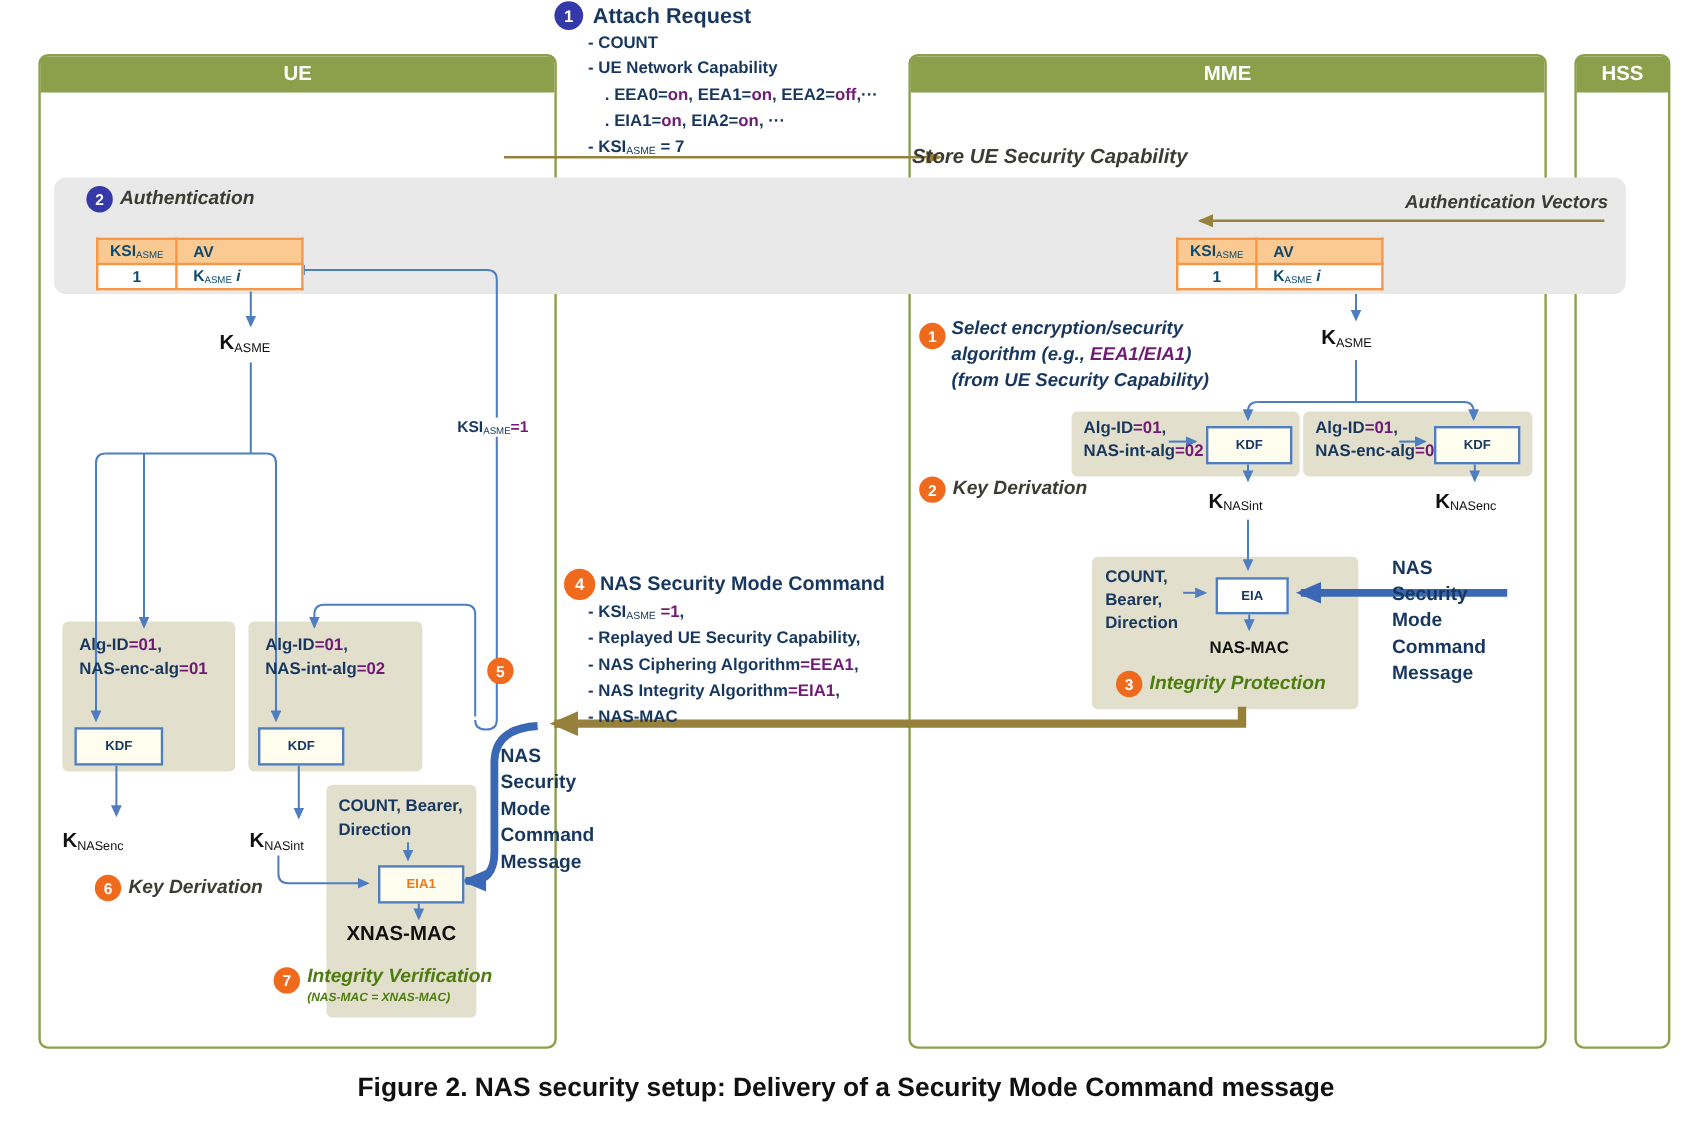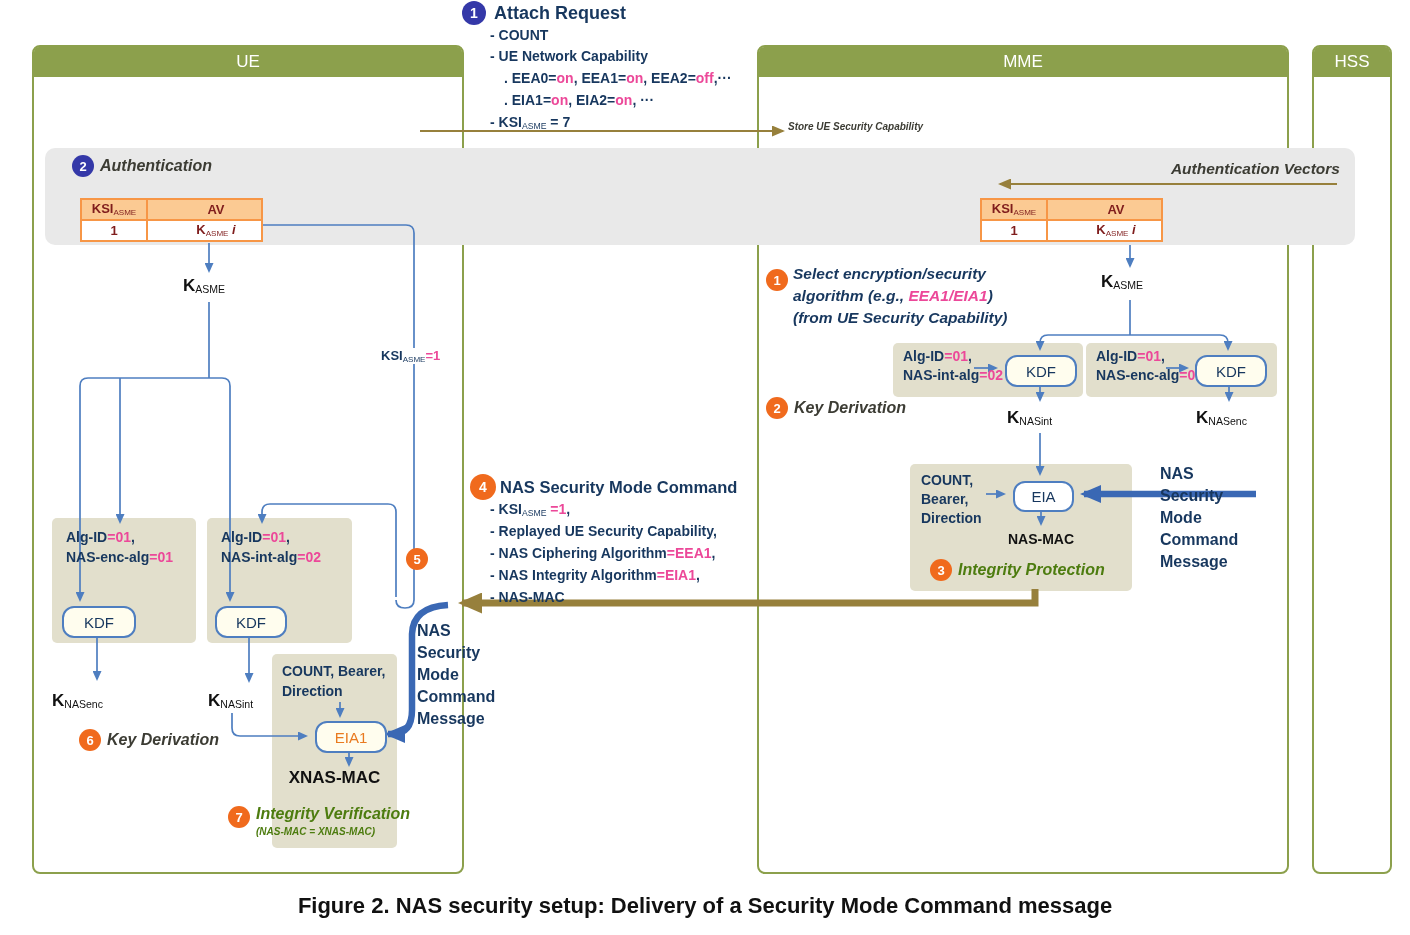--- a/index.html
+++ b/index.html
@@ -1,42 +1,42 @@
 <!DOCTYPE html>
 <html><head>
 <meta charset="utf-8">
 <style>
   html,body{margin:0;padding:0;background:#fff}
   #canvas{position:relative;width:1410px;height:935px;background:#fff;
           font-family:"Liberation Sans",sans-serif;color:#17375E;overflow:hidden}
   .abs{position:absolute}
   .b{font-weight:bold}
   .i{font-style:italic}
-  .or{color:#ec4899}
+  .or{color:#701a75}
   .red{color:#4d7c0f}
   .blk{color:#111}
   .note{color:#3C3C34;font-weight:bold;font-style:italic}
   .sb{font-size:0.62em;vertical-align:-0.2em;font-weight:normal}
   .lane{position:absolute;border:2px solid #8CA04C;border-radius:8px;background:#fff}
-  .lane-h{height:30px;background:#8CA04C;color:#fff;font-weight:normal;font-size:17px;
+  .lane-h{height:30px;background:#8CA04C;color:#fff;font-weight:bold;font-size:17px;
           display:flex;align-items:center;justify-content:center;border-radius:5px 5px 0 0}
   .grayband{position:absolute;background:#E9E9E9;border-radius:10px}
   .tan{position:absolute;background:#E2DFCC;border-radius:5px}
-  .chip{position:absolute;background:#FFFDEE;border:2px solid #4E7EC0;border-radius:12px;
-        display:flex;align-items:center;justify-content:center;font-weight:normal;
-        font-size:15px;color:#17375E}
+  .chip{position:absolute;background:#FFFDEE;border:2px solid #4E7EC0;border-radius:0;
+        display:flex;align-items:center;justify-content:center;font-weight:bold;
+        font-size:11px;color:#17375E}
   .circle{position:absolute;width:22px;height:22px;border-radius:50%;color:#fff;
           font-weight:bold;font-size:13px;display:flex;align-items:center;justify-content:center}
   .c-blue{background:#3438A8}
   .c-or{background:#F06A1D}
   .tbl{border-collapse:collapse;position:absolute;background:#fff}
   .tbl td{border:2px solid #F79646;height:19px;font-weight:bold;font-size:13px;
-          color:#7f1d1d;padding:0;line-height:1}
+          color:#0c4a6e;padding:0;line-height:1}
   .tbl .c1{width:64px;text-align:center}
-  .tbl .c2{width:90px;text-align:center;padding-left:23px}
+  .tbl .c2{width:90px;text-align:left;padding-left:13px}
   .tbl tr.hd td{background:#FBCA93}
   .list{font-size:14px;font-weight:bold;line-height:22px;white-space:nowrap}
   .keylbl{font-weight:bold;font-size:17px;color:#111;white-space:nowrap}
   .stack{font-weight:bold;font-size:16px;line-height:22px;color:#17375E}
   svg{position:absolute;left:0;top:0}
 </style>
 </head>
 <body>
 
 <div id="canvas">
@@ -121,21 +121,21 @@
   </svg>
 
   <div class="circle c-blue" style="left:462px;top:1px;width:24px;height:24px;font-size:14px">1</div>
   <div class="abs b" style="left:494px;top:3px;font-size:18px">Attach Request</div>
   <div class="abs list" style="left:490px;top:24px">- COUNT</div>
   <div class="abs list" style="left:490px;top:45px">- UE Network Capability</div>
   <div class="abs list" style="left:504px;top:67px"><span>. EEA0=</span><span class="or">on</span><span>, EEA1=</span><span class="or">on</span><span>, EEA2=</span><span class="or">off</span><span>,···</span></div>
   <div class="abs list" style="left:504px;top:89px"><span>. EIA1=</span><span class="or">on</span><span>, EIA2=</span><span class="or">on</span><span>, ···</span></div>
   <div class="abs list" style="left:490px;top:111px"><span>- KSI</span><span class="sb">ASME</span><span> = 7</span></div>
 
-  <div class="abs note" style="left:788px;top:121px;font-size:10px">Store UE Security Capability</div>
+  <div class="abs note" style="left:760px;top:121px;font-size:17px">Store UE Security Capability</div>
 
   <div class="circle c-blue" style="left:72px;top:155px">2</div>
   <div class="abs note" style="left:100px;top:157px;font-size:16px">Authentication</div>
   <div class="abs note" style="left:1140px;top:160px;width:200px;text-align:right;font-size:15.5px">Authentication Vectors</div>
 
   <table class="tbl" style="left:80px;top:198px">
     <tbody>
         <tr class="hd">
       <td class="c1"><span>KSI</span><span class="sb">ASME</span></td>
       <td class="c2">AV</td>

